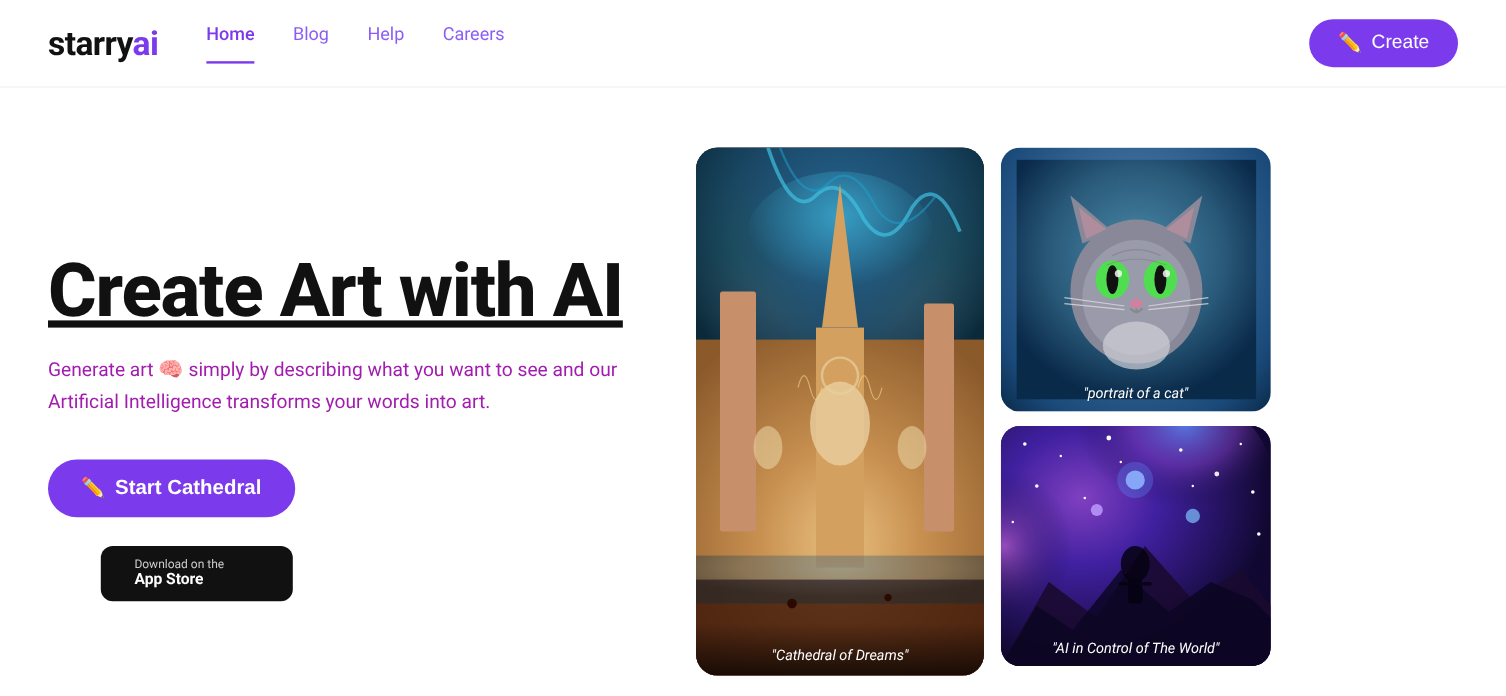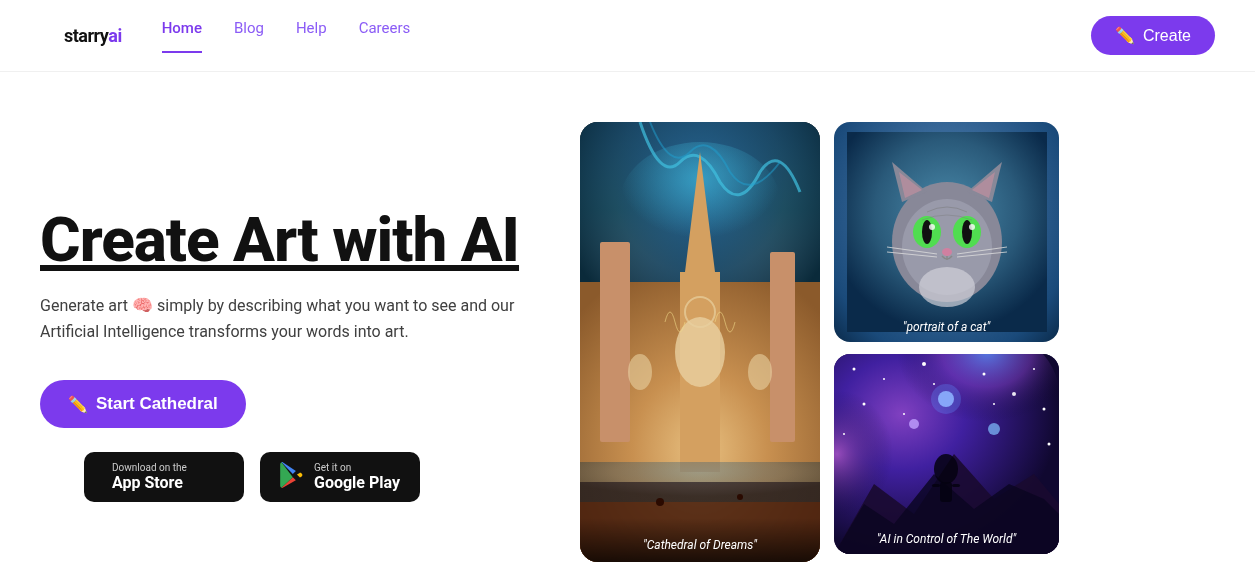--- a/index.html
+++ b/index.html
@@ -6,26 +6,25 @@
     body { font-family: -apple-system, BlinkMacSystemFont, 'Segoe UI', Roboto, sans-serif; background: #fff; width: 1255px; height: 580px; overflow: hidden; }
 
     
     header {
       display: flex;
       align-items: center;
       padding: 16px 40px;
       border-bottom: 1px solid #f0f0f0;
     }
     .logo {
-      font-size: 18px;
+      font-size: 28px;
       font-weight: 700;
       color: #111;
       letter-spacing: -0.5px;
       margin-right: 40px;
-      margin-left: 24px;
     }
     .logo span { color: #7c3aed; }
     nav { display: flex; gap: 32px; flex: 1; }
     nav a {
       text-decoration: none;
       color: #8b5cf6;
       font-size: 15px;
       font-weight: 400;
     }
     nav a.active { color: #7c3aed; font-weight: 500; border-bottom: 2px solid #7c3aed; padding-bottom: 14px; }
@@ -63,21 +62,21 @@
       font-size: 62px;
       font-weight: 800;
       color: #111;
       line-height: 1.05;
       margin-bottom: 20px;
       letter-spacing: -1px;
       text-decoration: underline;
     }
     .hero-subtitle {
       font-size: 16px;
-      color: #404040;
+      color: #a21caf;
       line-height: 1.6;
       max-width: 480px;
       margin-bottom: 36px;
     }
     .brain-emoji { font-size: 17px; }
 
     .start-btn {
       display: inline-flex;
       align-items: center;
       gap: 8px;
@@ -89,39 +88,39 @@
       font-size: 17px;
       font-weight: 600;
       cursor: pointer;
       width: fit-content;
       margin-bottom: 24px;
     }
     .pencil-icon { font-size: 16px; }
 
     .store-buttons {
       display: flex;
-      gap: 16px;
+      gap: 4px;
       padding-left: 44px;
     }
     .store-btn {
       display: flex;
       align-items: center;
       gap: 10px;
       background: #111;
       color: #fff;
       border-radius: 10px;
       padding: 10px 18px;
       cursor: pointer;
       min-width: 160px;
       text-decoration: none;
     }
     .store-btn-icon { font-size: 26px; line-height: 1; }
     .store-btn-text { display: flex; flex-direction: column; }
     .store-btn-small { font-size: 10px; color: #ccc; }
-    .store-btn-large { font-size: 16px; font-weight: 700; }
+    .store-btn-large { font-size: 13px; font-weight: 700; }
 
     
     .gplay-icon {
       width: 26px;
       height: 26px;
     }
 
     
     .right {
       flex: 1;
@@ -248,34 +247,20 @@
       <span class="pencil-icon">✏️</span>
       <span>Start Cathedral</span>
     </button>
 
     <div class="store-buttons">
       <a class="store-btn">
         <span class="store-btn-icon"></span>
         <div class="store-btn-text">
           <span class="store-btn-small">Download on the</span>
           <span class="store-btn-large">App Store</span>
-        </div>
-      </a>
-      <a class="store-btn">
-        <span class="store-btn-icon">
-          <svg class="gplay-icon" viewBox="0 0 24 24" xmlns="http://www.w3.org/2000/svg">
-            <path d="M3.18 23.76c.37.2.8.22 1.2.06l12.1-6.98-2.8-2.82-10.5 9.74z" fill="#EA4335"></path>
-            <path d="M21.54 10.27c-.6-.34-1.33-.34-1.93 0l-2.13 1.23 2.8 2.83 1.26-.73c.6-.35.96-.98.96-1.67s-.36-1.31-.96-1.66z" fill="#FBBC05"></path>
-            <path d="M4.38.18C3.98.02 3.55.04 3.18.24L13.68 11 16.48 8.2 4.38.18z" fill="#4285F4"></path>
-            <path d="M3.18.24C2.46.63 2 1.4 2 2.24v19.52c0 .84.46 1.61 1.18 2l10.5-9.76L3.18.24z" fill="#34A853"></path>
-          </svg>
-        </span>
-        <div class="store-btn-text">
-          <span class="store-btn-small">Get it on</span>
-          <span class="store-btn-large">Google Play</span>
         </div>
       </a>
     </div>
   </div>
 
   <div class="right">
 
     <div class="img-left">
       <div class="cathedral-art">
         

